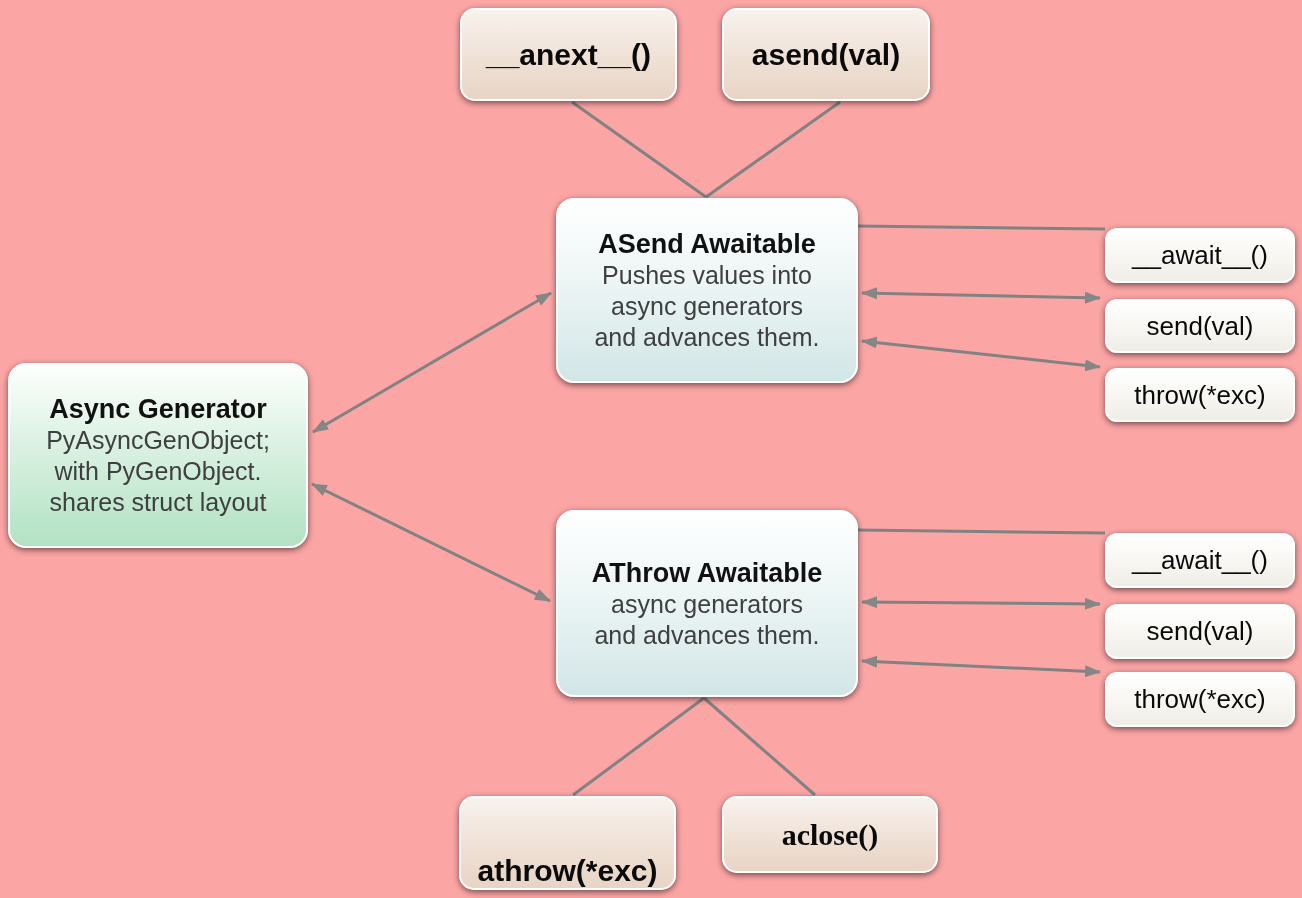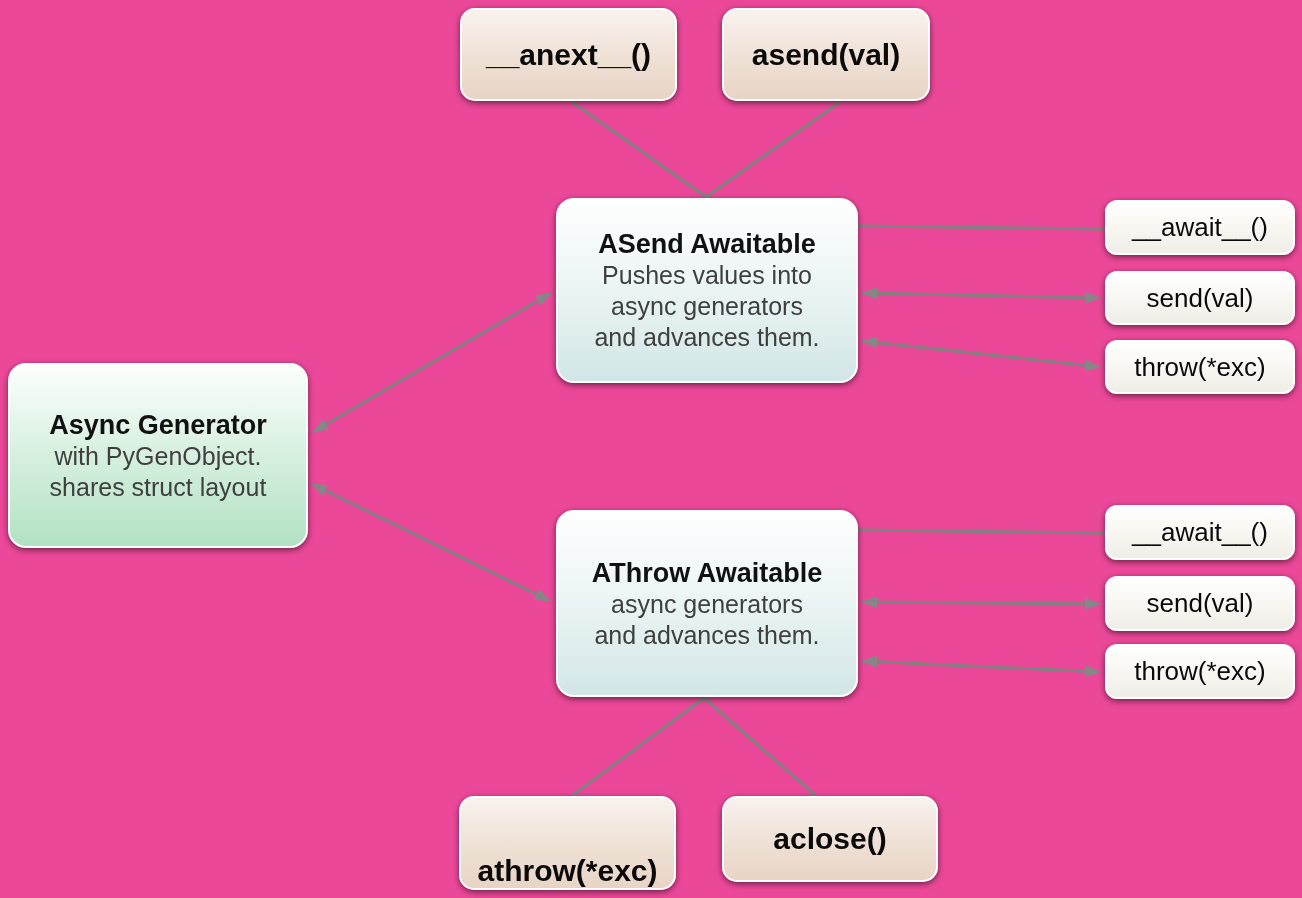--- a/index.html
+++ b/index.html
@@ -4,21 +4,21 @@
 <style>
   html, body {
     margin: 0;
     padding: 0;
     background: #000000;
   }
   .canvas {
     position: relative;
     width: 1302px;
     height: 898px;
-    background: #ec4899;
+    background: #fca5a5;
     font-family: "Liberation Sans", sans-serif;
     overflow: hidden;
   }
   .wires {
     position: absolute;
     left: 0;
     top: 0;
   }
   .wire {
     stroke: #828282;
@@ -50,20 +50,21 @@
     background: linear-gradient(180deg, #feffff 0%, #edf5f5 45%, #d2e6e7 100%);
   }
   .green {
     background: linear-gradient(180deg, #fdfffd 0%, #daf1e2 45%, #b2e2c3 100%);
   }
   .method {
     border-radius: 12px;
     background: linear-gradient(180deg, #ffffff 0%, #f7f6f1 55%, #eeede6 100%);
     font-size: 26px;
     color: #0a0a0a;
+    margin-top: 28px;
   }
   .node-title {
     font-weight: bold;
     font-size: 27px;
     line-height: 32px;
     color: #111111;
   }
   .body-line {
     display: block;
     font-size: 25px;
@@ -113,20 +114,21 @@
     <div>
       <span class="body-line">Pushes values into</span>
       <span class="body-line">async generators</span>
       <span class="body-line">and advances them.</span>
     </div>
   </div>
 
   <div class="node big green" style="left:8px; top:363px; width:300px; height:185px;">
     <div class="node-title">Async Generator</div>
     <div>
+      <span class="body-line">PyAsyncGenObject;</span>
       <span class="body-line">with PyGenObject.</span>
       <span class="body-line">shares struct layout</span>
     </div>
   </div>
 
   <div class="node big teal" style="left:556px; top:510px; width:302px; height:187px;">
     <div class="node-title">AThrow Awaitable</div>
     <div>
       <span class="body-line">async generators</span>
       <span class="body-line">and advances them.</span>
@@ -149,17 +151,17 @@
   <div class="node method" style="left:1105px; top:576px; width:190px; height:55px;">
     <span>send(val)</span>
   </div>
   <div class="node method" style="left:1105px; top:644px; width:190px; height:55px;">
     <span>throw(*exc)</span>
   </div>
 
   <div class="node pill" style="left:459px; top:796px; width:217px; height:94px;justify-content:flex-end;">
     <span>athrow(*exc)</span>
   </div>
-  <div class="node pill" style="left:722px; top:796px; width:216px; height:86px;">
+  <div class="node pill" style="left:722px; top:796px; width:216px; height:77px;font-family:Liberation Serif, serif;">
     <span>aclose()</span>
   </div>
 
 </div>
 
 </body></html>

